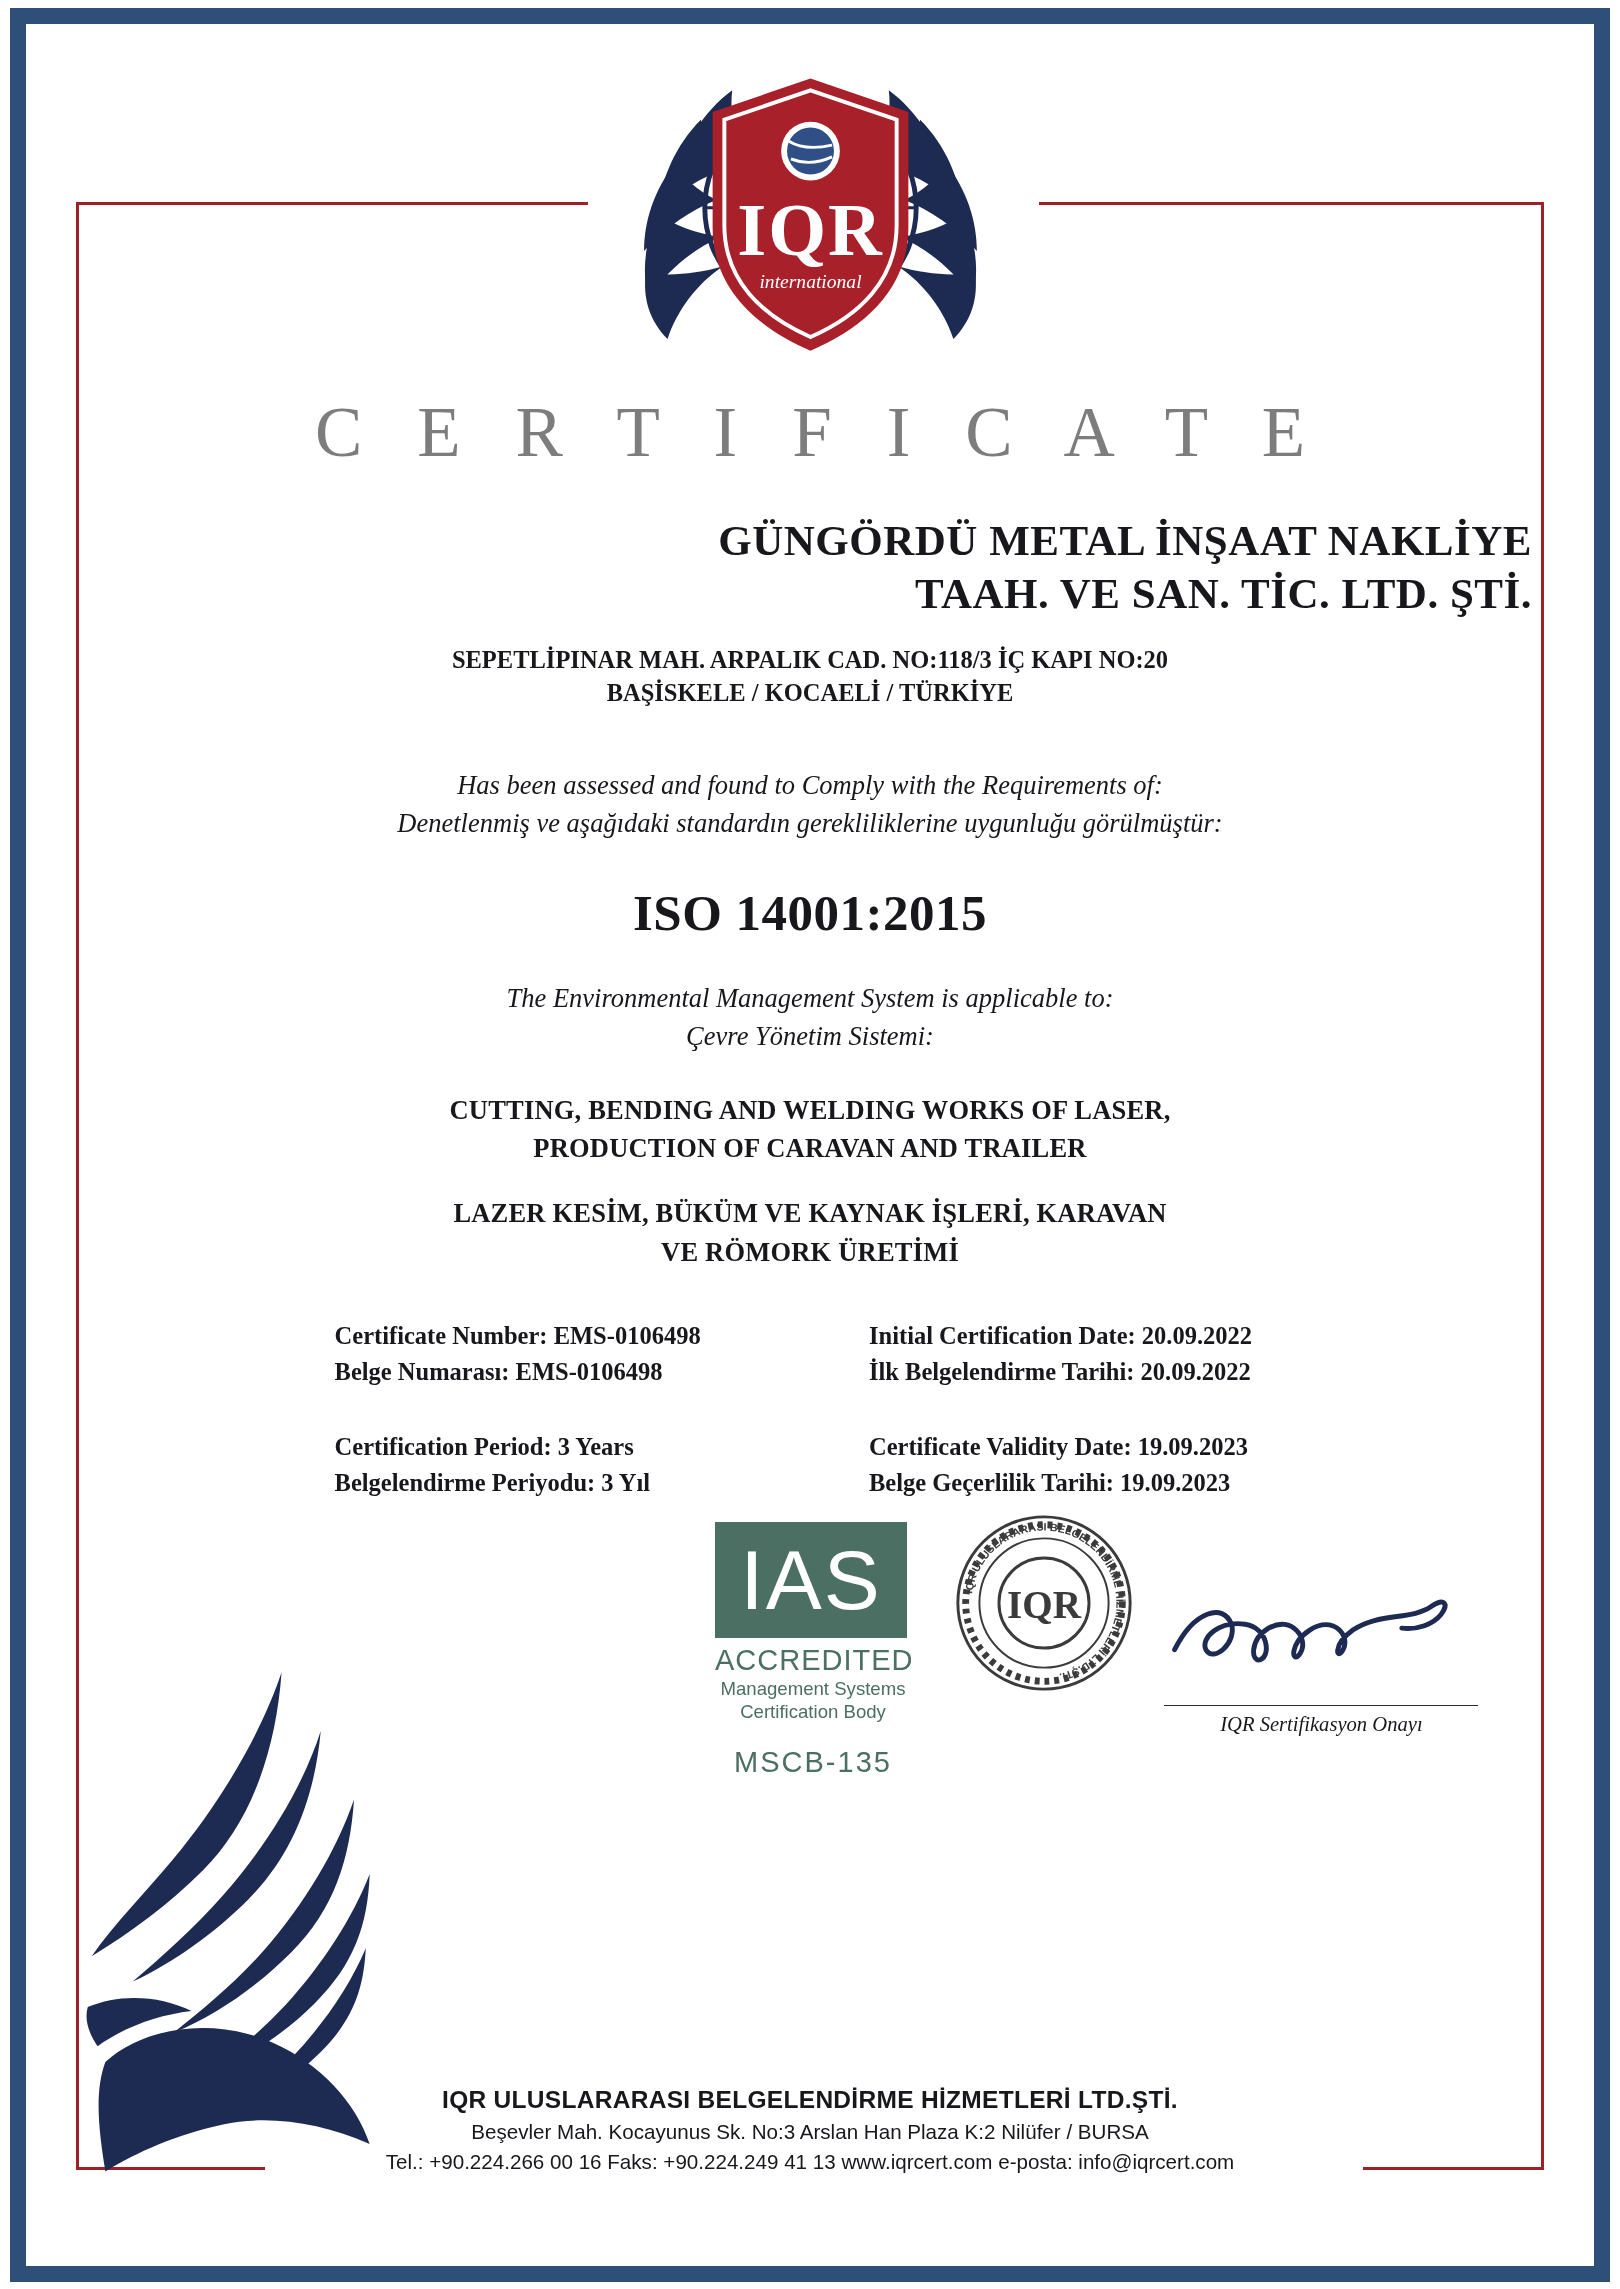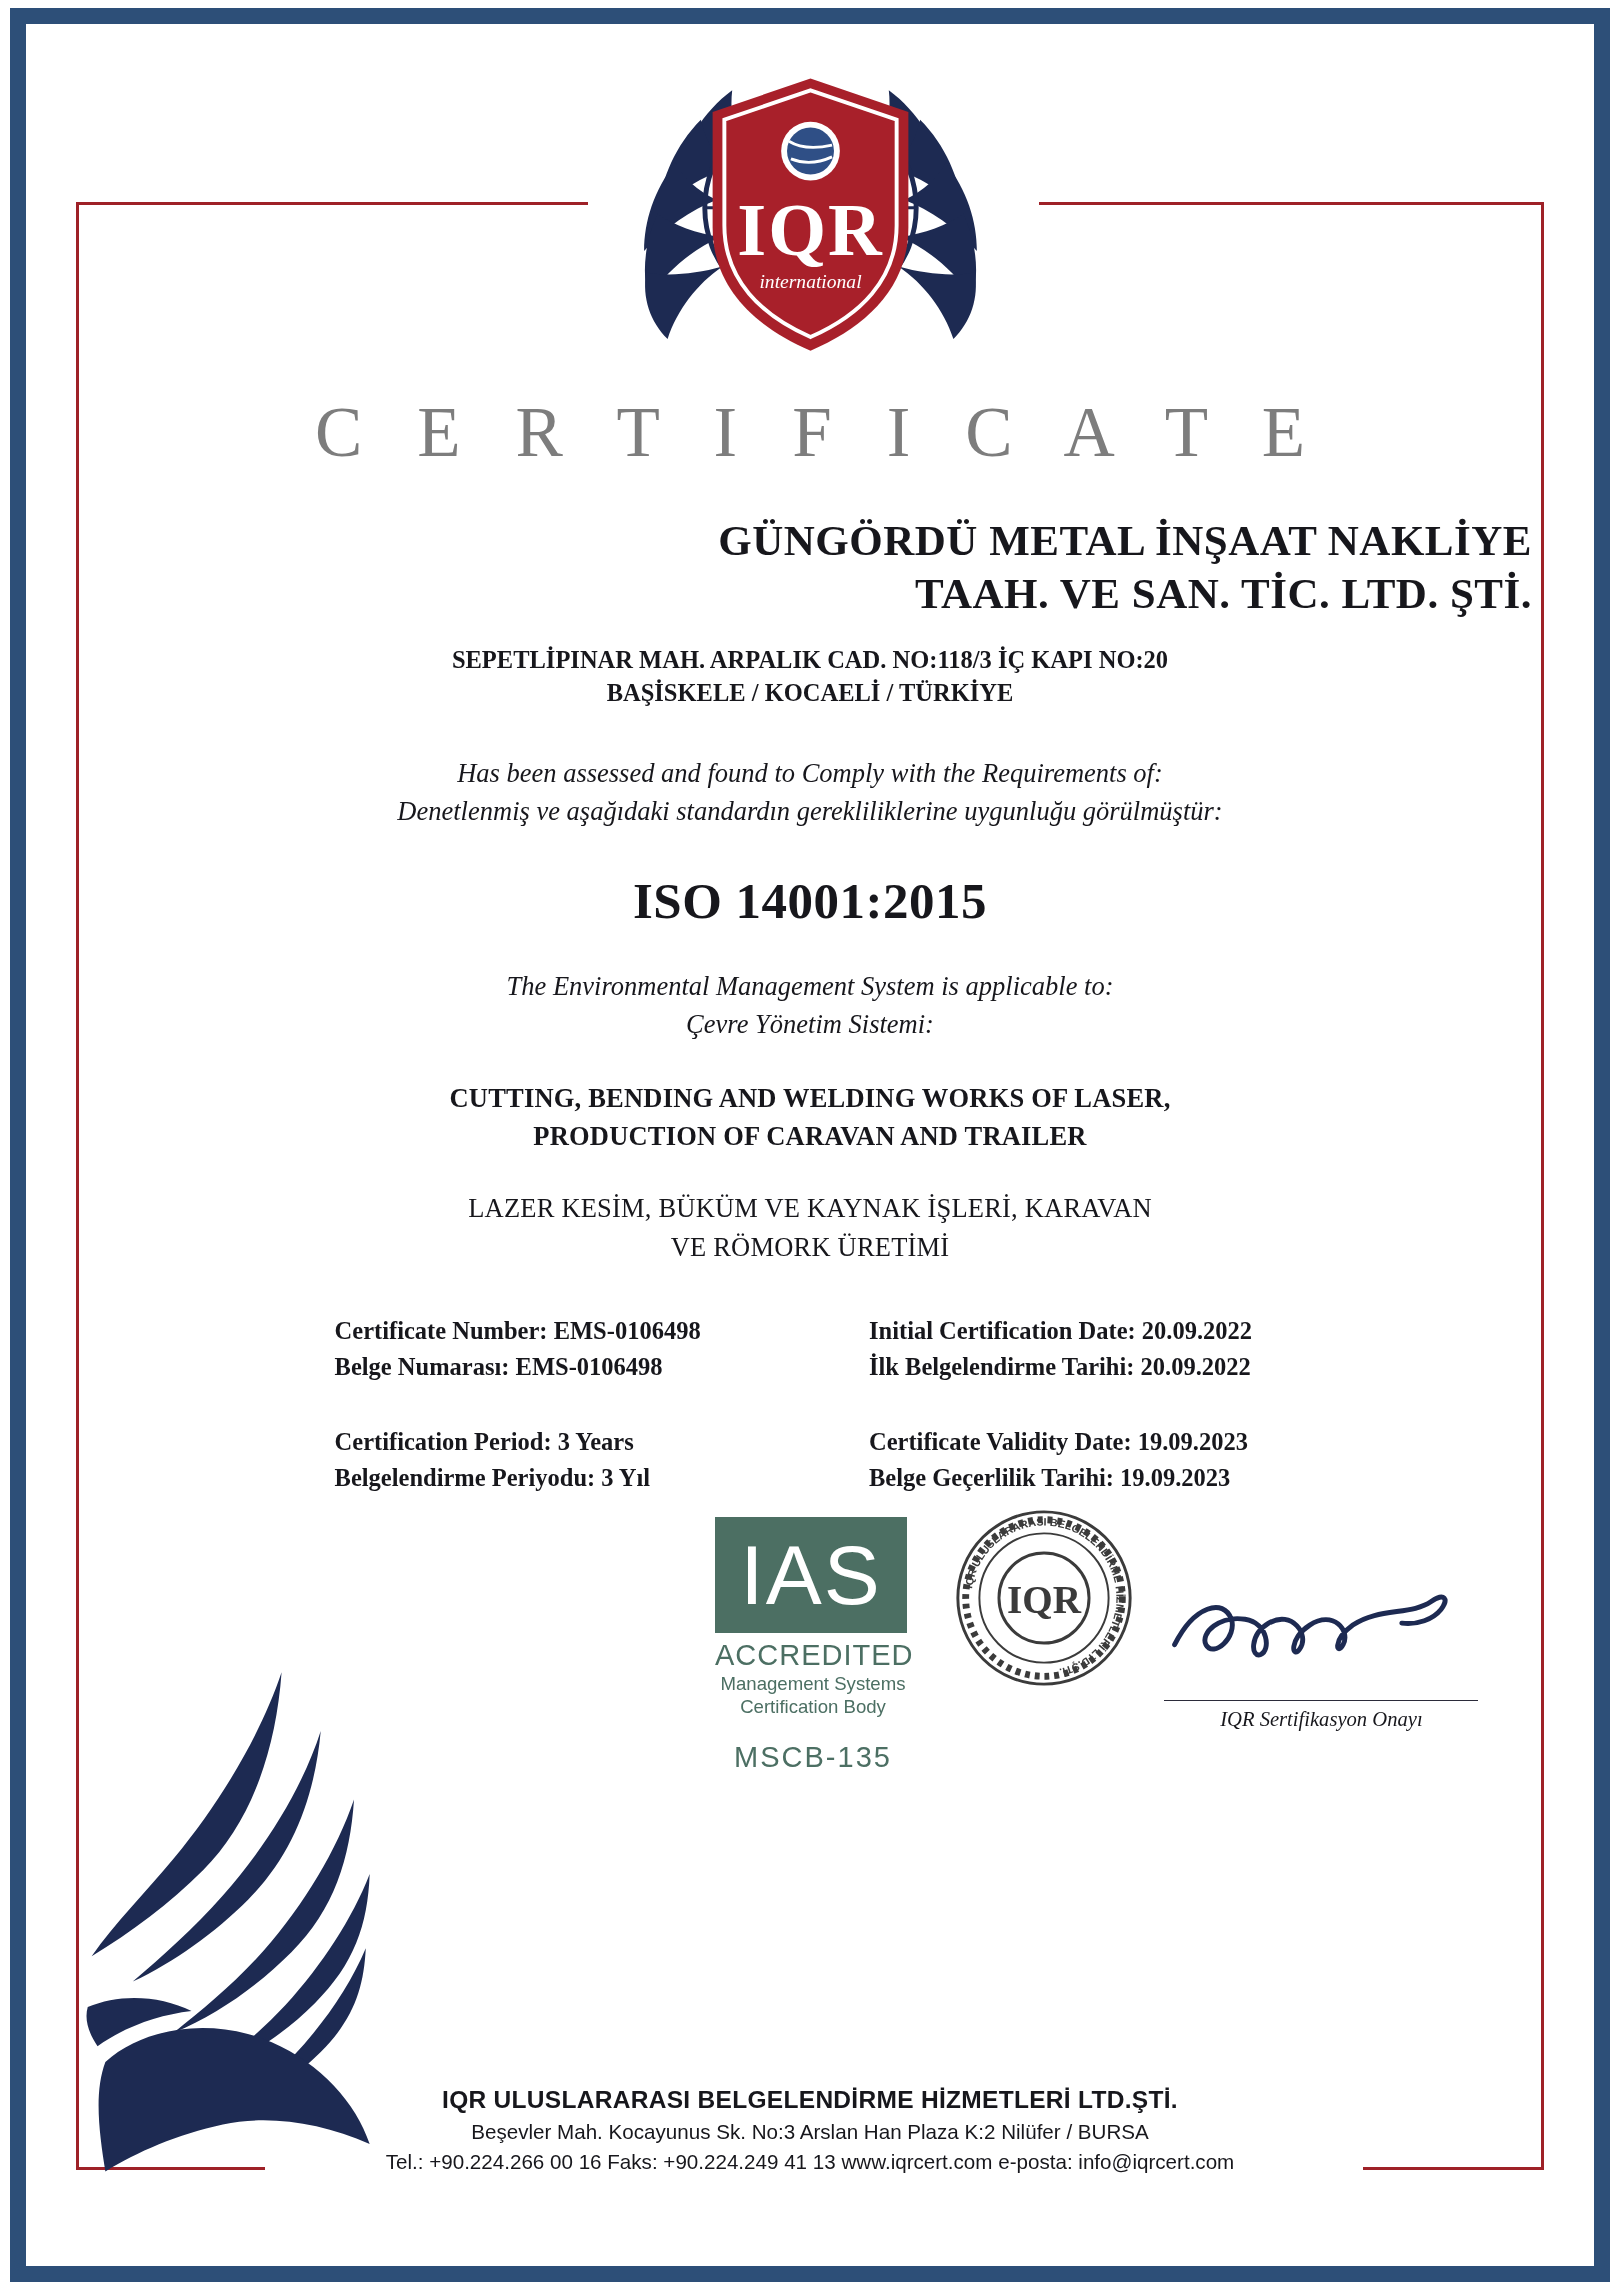--- a/index.html
+++ b/index.html
@@ -115,21 +115,21 @@
 
   .address {
     margin-top: 21.6px;
     font-size: 24.5px;
     font-weight: bold;
     color: #17171c;
     line-height: 1.35;
   }
 
   .assessed {
-    margin-top: 45px;
+    margin-top: 57px;
     font-size: 26.5px;
     font-style: italic;
     color: #17171c;
     line-height: 1.45;
   }
 
   .standard {
     margin-top: 41px;
     font-size: 51px;
     font-weight: bold;
@@ -148,23 +148,23 @@
   .scope-en {
     margin-top: 35px;
     font-size: 26.5px;
     font-weight: bold;
     color: #17171c;
     line-height: 1.45;
     letter-spacing: 0.2px;
   }
 
   .scope-tr {
-    margin-top: 34px;
+    margin-top: 27px;
     font-size: 26.5px;
-    font-weight: normal;
+    font-weight: bold;
     color: #17171c;
     line-height: 1.45;
     letter-spacing: 0.2px;
   }
 
   
   .details {
     margin: 47px auto 0;
     width: 990px;
     display: grid;

